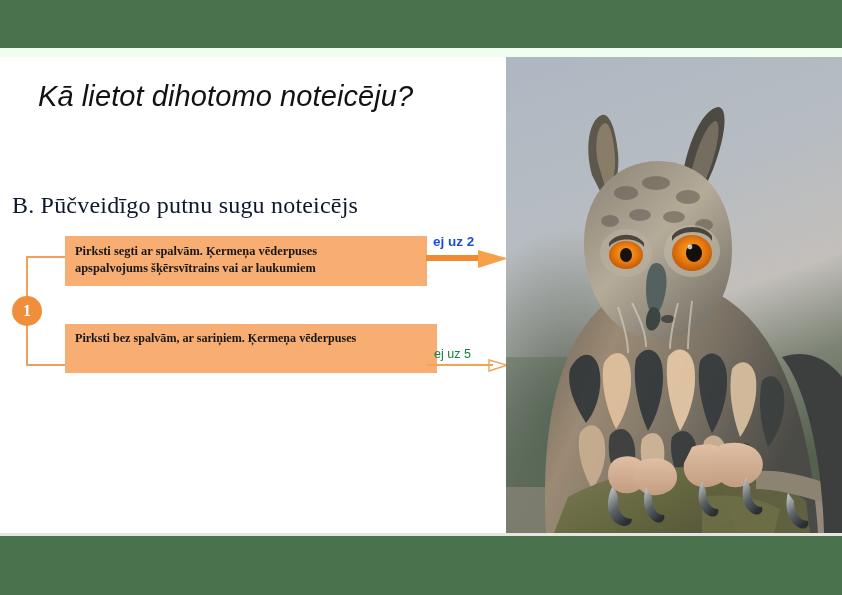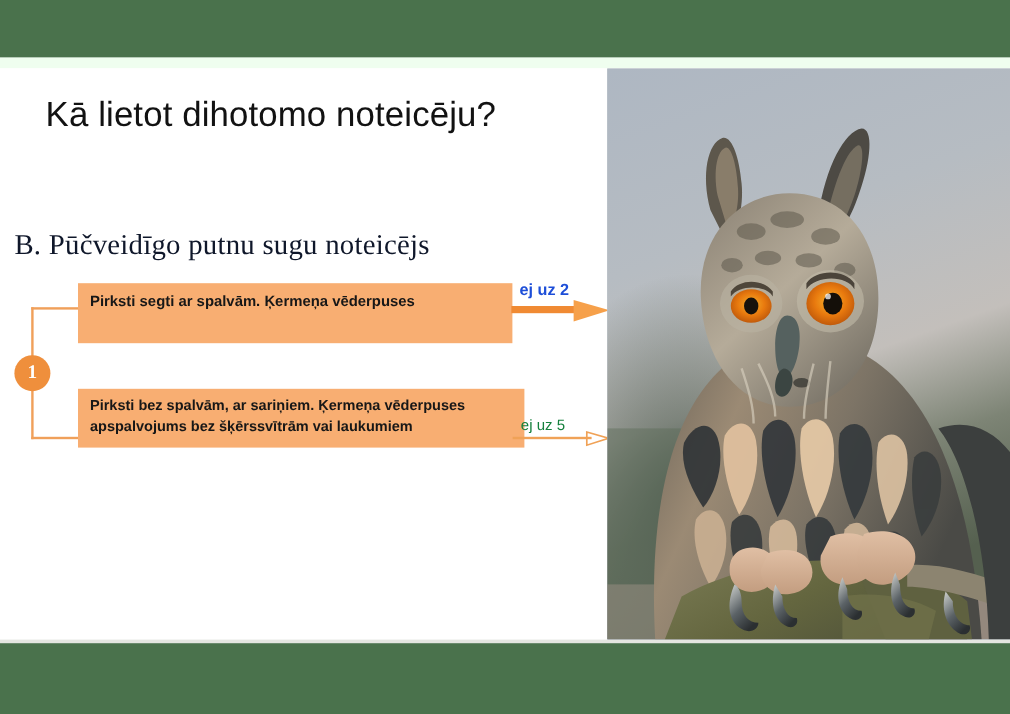--- a/index.html
+++ b/index.html
@@ -55,20 +55,21 @@
   .title {
     position: absolute;
     left: 38px; top: 78px;
     width: 470px;
     font-size: 29px;
     line-height: 36px;
     color: #121212;
     font-weight: 400;
     letter-spacing: 0.1px;
     white-space: nowrap;
+    font-style: italic;
   }
   
   .subtitle {
     position: absolute;
     left: 12px; top: 192px;
     font-family: "Liberation Serif", serif;
     font-size: 24px;
     font-weight: normal;
     color: #0f172a;
     letter-spacing: 0.2px;
@@ -132,21 +133,21 @@
     left: 65px; top: 236px;
     width: 362px; height: 50px;
     padding: 7px 9px 0 10px;
   }
   .stmt-box-2 {
     left: 65px; top: 324px;
     width: 372px; height: 49px;
     padding: 6px 9px 0 10px;
     font-size: 12.1px;
   }
-  .stmt-line { display: block; white-space: nowrap; }
+  .stmt-line { display: block; white-space: nowrap; font-family: Liberation Serif, serif; }
   
   .goto-label-1 {
     position: absolute;
     left: 433px; top: 234px;
     font-size: 13.5px;
     font-weight: bold;
     color: #1d4ed8;
     white-space: nowrap;
   }
   .goto-label-2 {
@@ -199,25 +200,25 @@
     <div class="bracket-v"></div>
     <div class="bracket-h-top"></div>
     <div class="bracket-h-bottom"></div>
     <div class="stub-top"></div>
     <div class="stub-bottom"></div>
 
     <div class="node-circle">1</div>
 
     <div class="stmt-box stmt-box-1">
       <span class="stmt-line">Pirksti segti ar spalvām. Ķermeņa vēderpuses</span>
+      <span class="stmt-line">apspalvojums šķērsvītrains vai ar laukumiem</span>
     </div>
 
     <div class="stmt-box stmt-box-2">
       <span class="stmt-line">Pirksti bez spalvām, ar sariņiem. Ķermeņa vēderpuses</span>
-      <span class="stmt-line">apspalvojums bez šķērssvītrām vai laukumiem</span>
     </div>
 
     <div class="goto-label-1">ej uz 2</div>
     <div class="goto-label-2">ej uz 5</div>
 
     <svg class="arrow-1" viewBox="0 0 82 22">
       <rect x="0" y="6" width="58" height="6" fill="#f08a33"></rect>
       <polygon points="52,1 82,9.5 52,19" fill="#f6a04a"></polygon>
     </svg>
 

